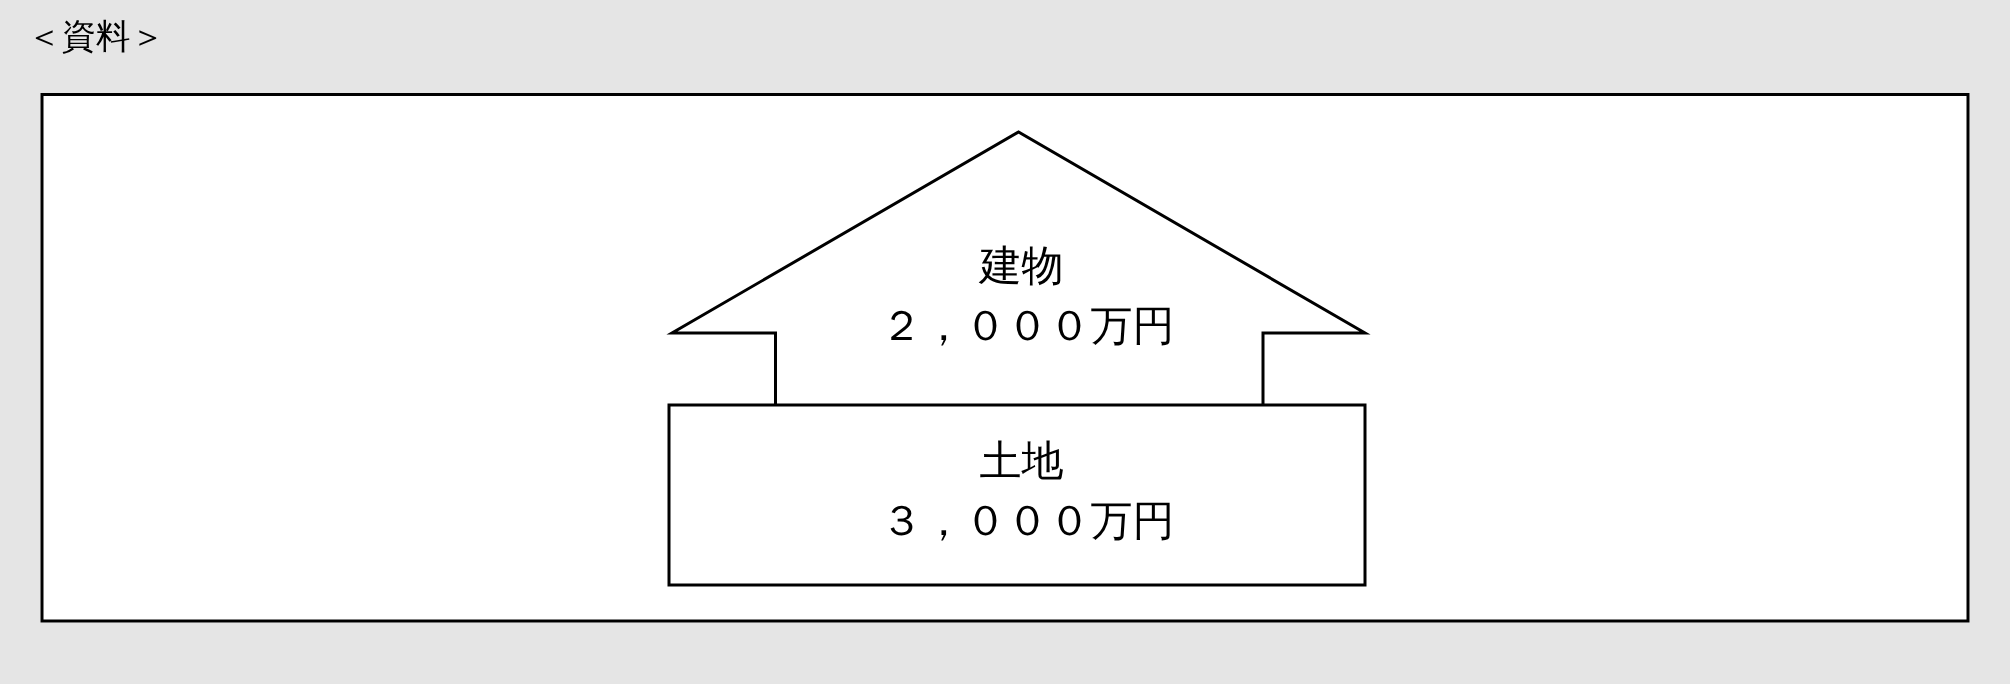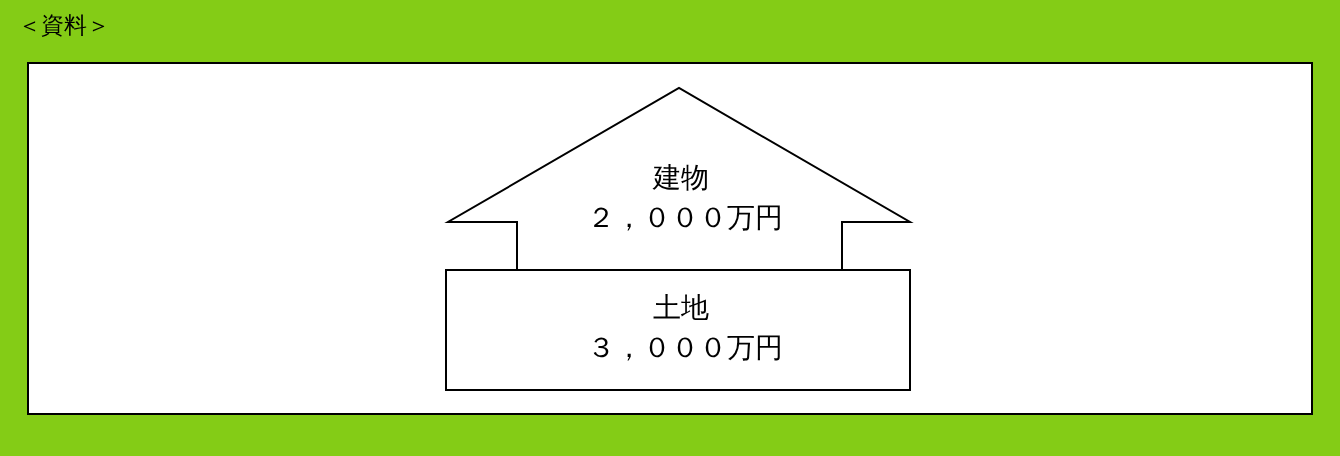--- a/index.html
+++ b/index.html
@@ -4,21 +4,21 @@
 <style>
   html, body {
     margin: 0;
     padding: 0;
     background: #ffffff;
   }
   .screen {
     position: relative;
     width: 1340px;
     height: 456px;
-    background: #84cc16;
+    background: #e5e5e5;
     overflow: hidden;
     font-family: "DejaVu Serif", "Liberation Serif", serif;
     color: #000000;
   }
   .ref-label {
     position: absolute;
     left: 18px;
     top: 12px;
     font-size: 23px;
     line-height: 1.2;

